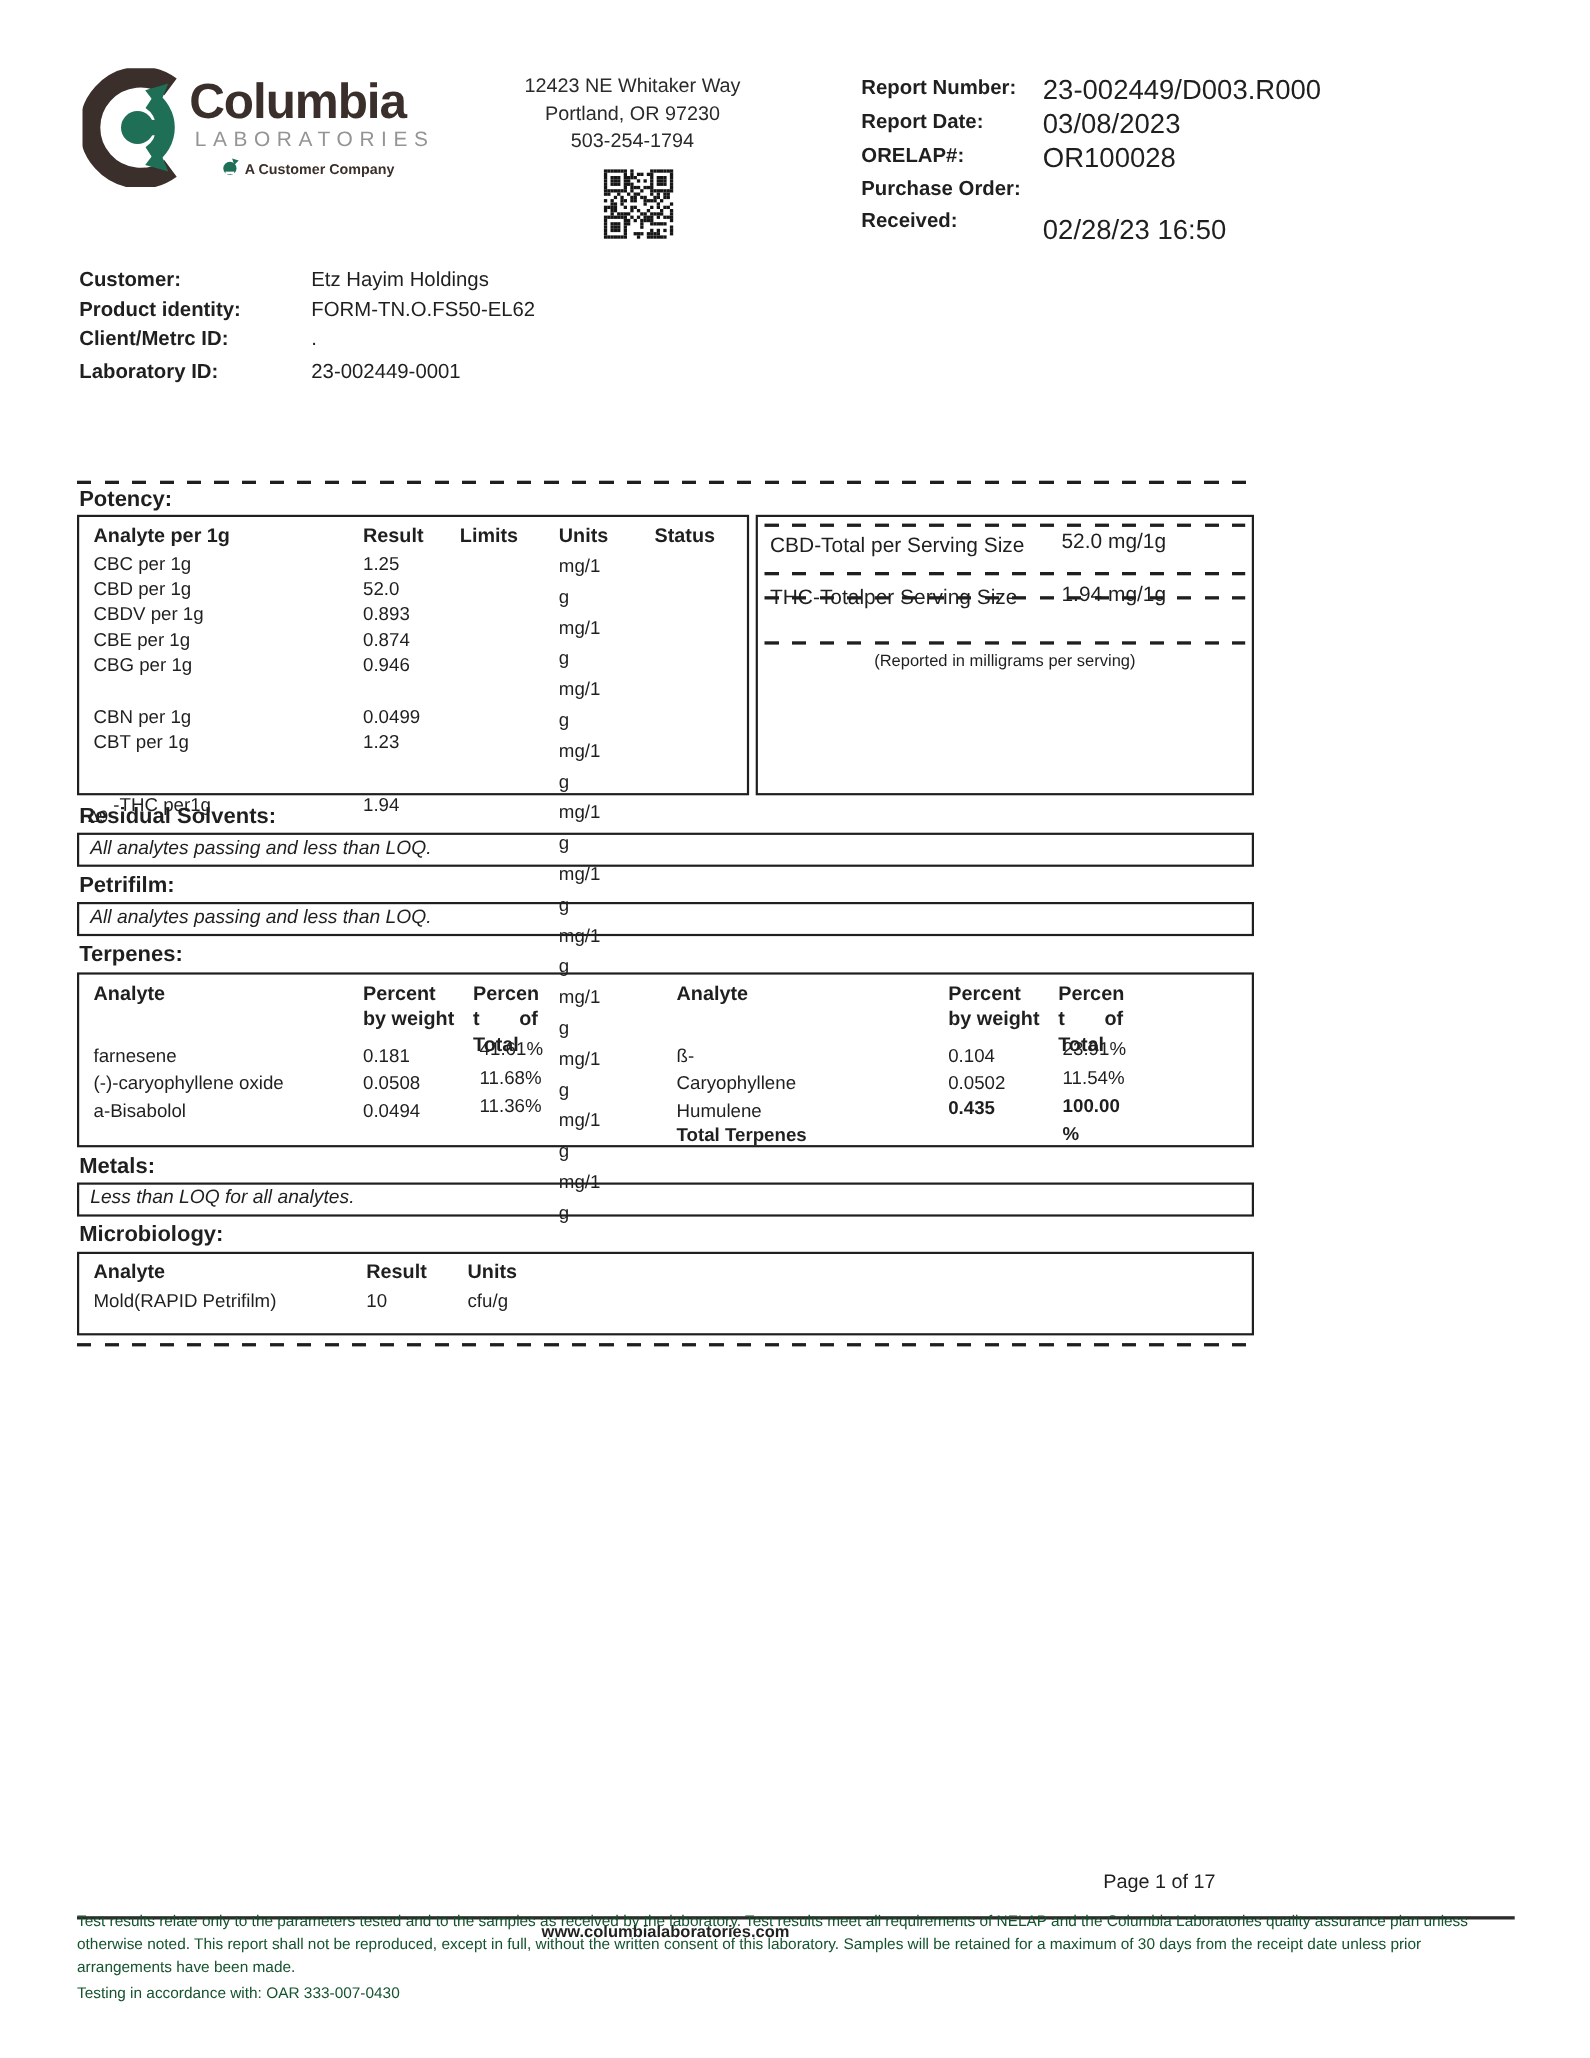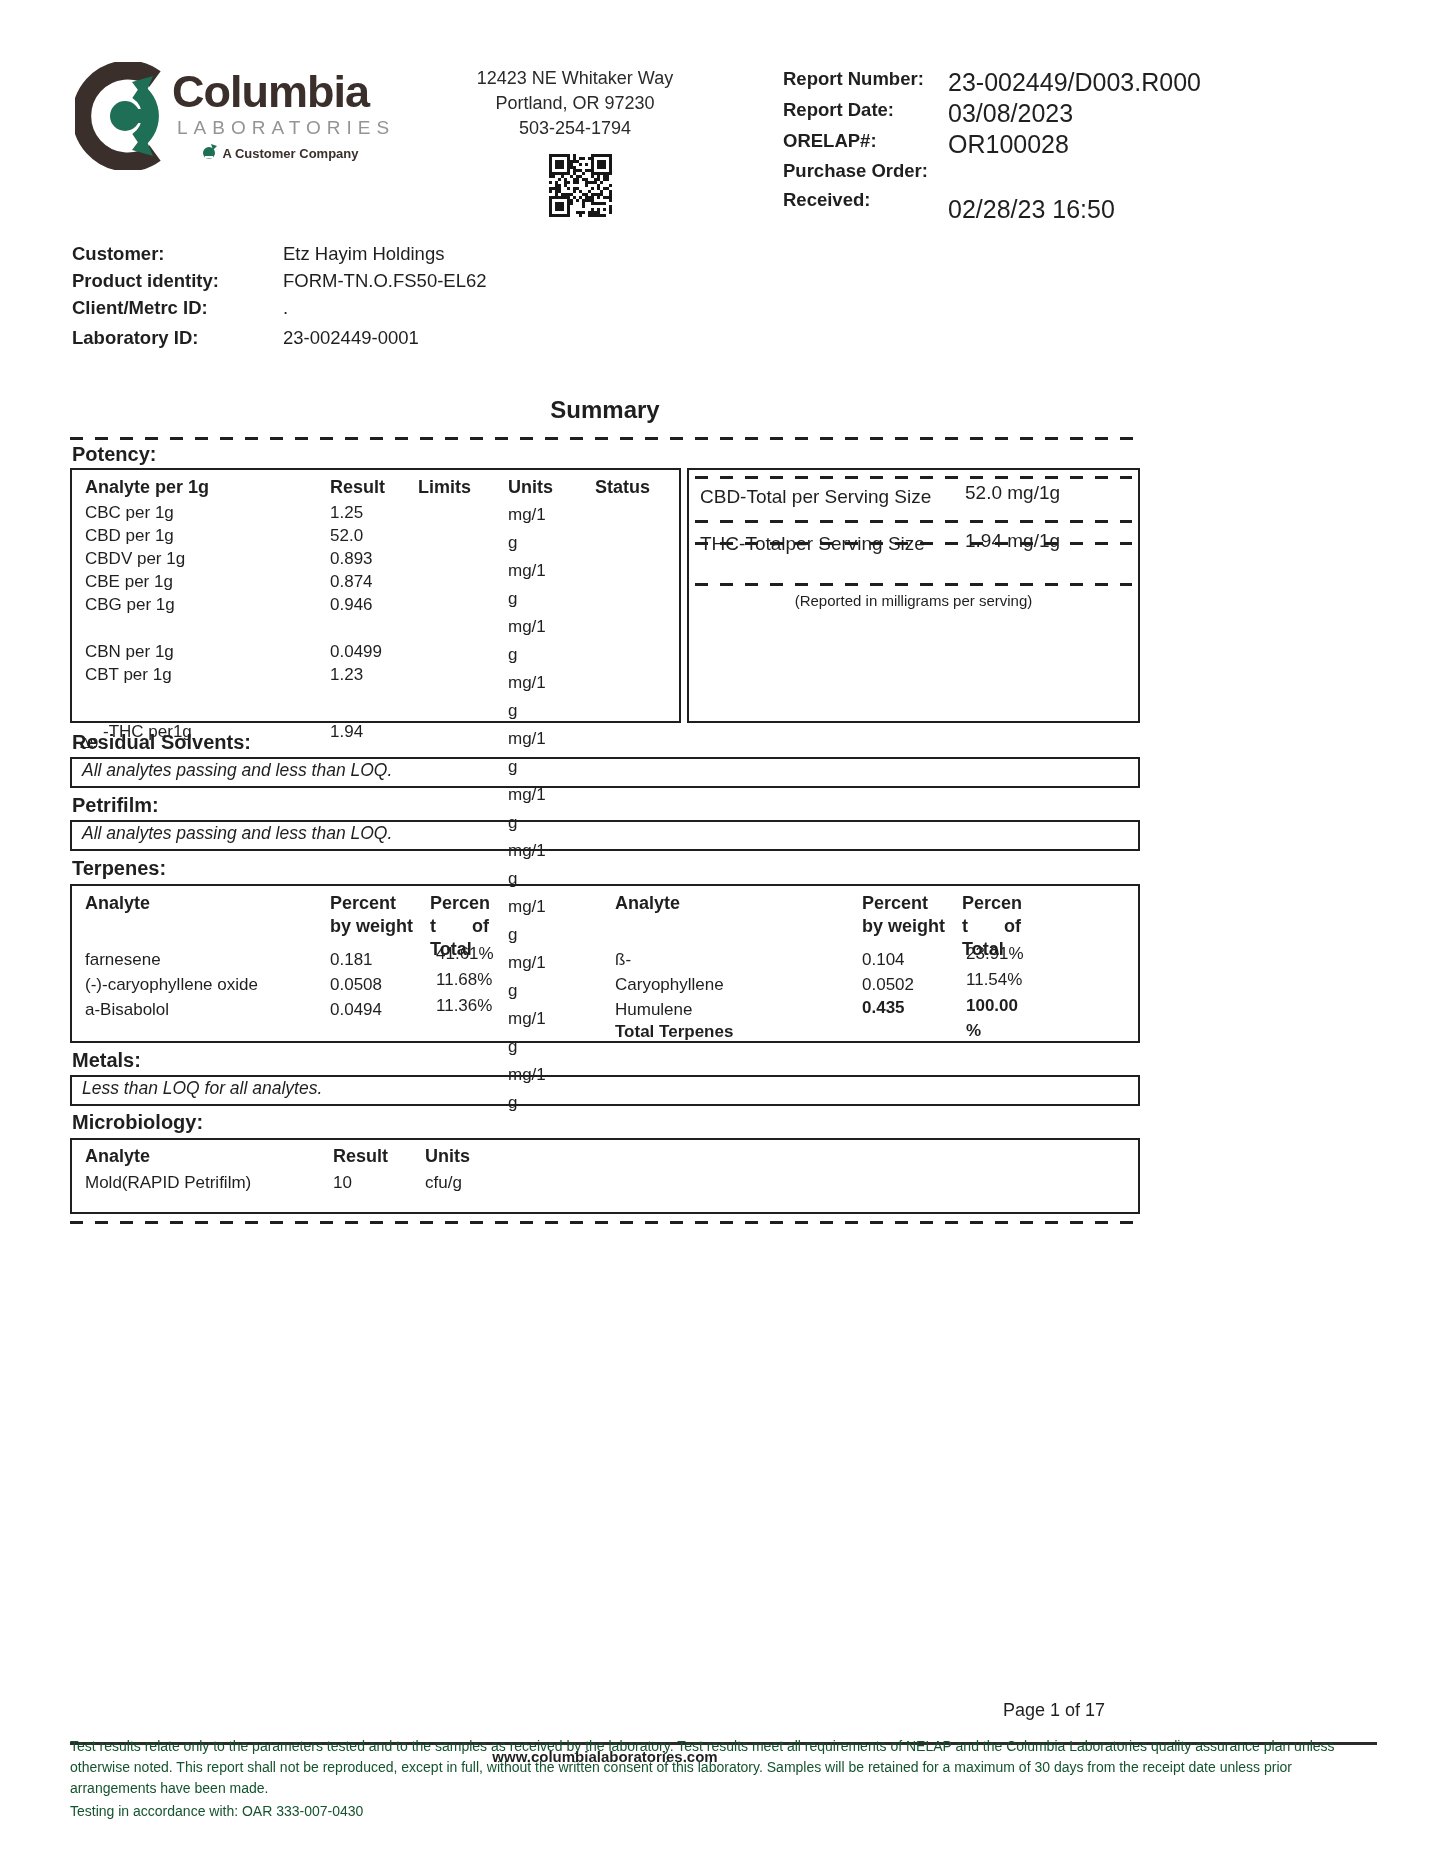--- a/index.html
+++ b/index.html
@@ -314,21 +314,20 @@
 
   <div class="abs clabel" style="left:72px;top:243px;" data-name="customer-label">Customer:</div>
   <div class="abs cvalue" style="left:283px;top:243px;" data-name="customer-value">Etz Hayim Holdings</div>
   <div class="abs clabel" style="left:72px;top:270px;" data-name="product-identity-label">Product identity:</div>
   <div class="abs cvalue" style="left:283px;top:270px;" data-name="product-identity-value">FORM-TN.O.FS50-EL62</div>
   <div class="abs clabel" style="left:72px;top:297px;" data-name="client-metrc-id-label">Client/Metrc ID:</div>
   <div class="abs cvalue" style="left:283px;top:297px;" data-name="client-metrc-id-value">.</div>
   <div class="abs clabel" style="left:72px;top:327px;" data-name="laboratory-id-label">Laboratory ID:</div>
   <div class="abs cvalue" style="left:283px;top:327px;" data-name="laboratory-id-value">23-002449-0001</div>
 
-  <div class="abs b" style="left:70px;top:396px;width:1070px;text-align:center;font-size:24px;" data-name="summary-title">Summary</div>
   <div class="dash" style="left:70px;top:437px;width:1065px;" data-name="summary-divider"></div>
   <div class="abs b t20" style="left:72px;top:443px;" data-name="potency-heading">Potency:</div>
 
   <div class="box" style="left:70px;top:468px;width:611px;height:255px;" data-name="potency-table"></div>
   <div class="abs b t18" style="left:85px;top:477px;" data-name="potency-col-analyte">Analyte per 1g</div>
   <div class="abs b t18" style="left:330px;top:477px;" data-name="potency-col-result">Result</div>
   <div class="abs b t18" style="left:418px;top:477px;" data-name="potency-col-limits">Limits</div>
   <div class="abs b t18" style="left:508px;top:477px;" data-name="potency-col-units">Units</div>
   <div class="abs b t18" style="left:595px;top:477px;" data-name="potency-col-status">Status</div>
 

